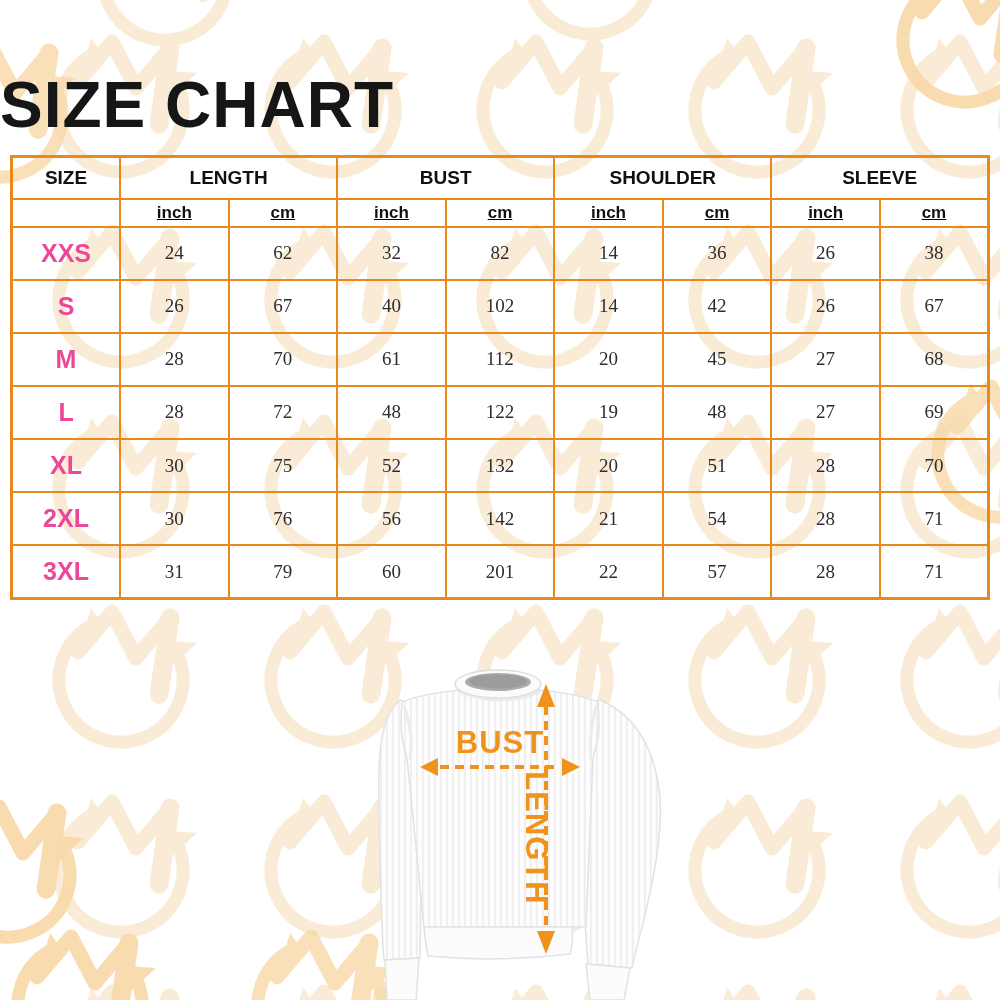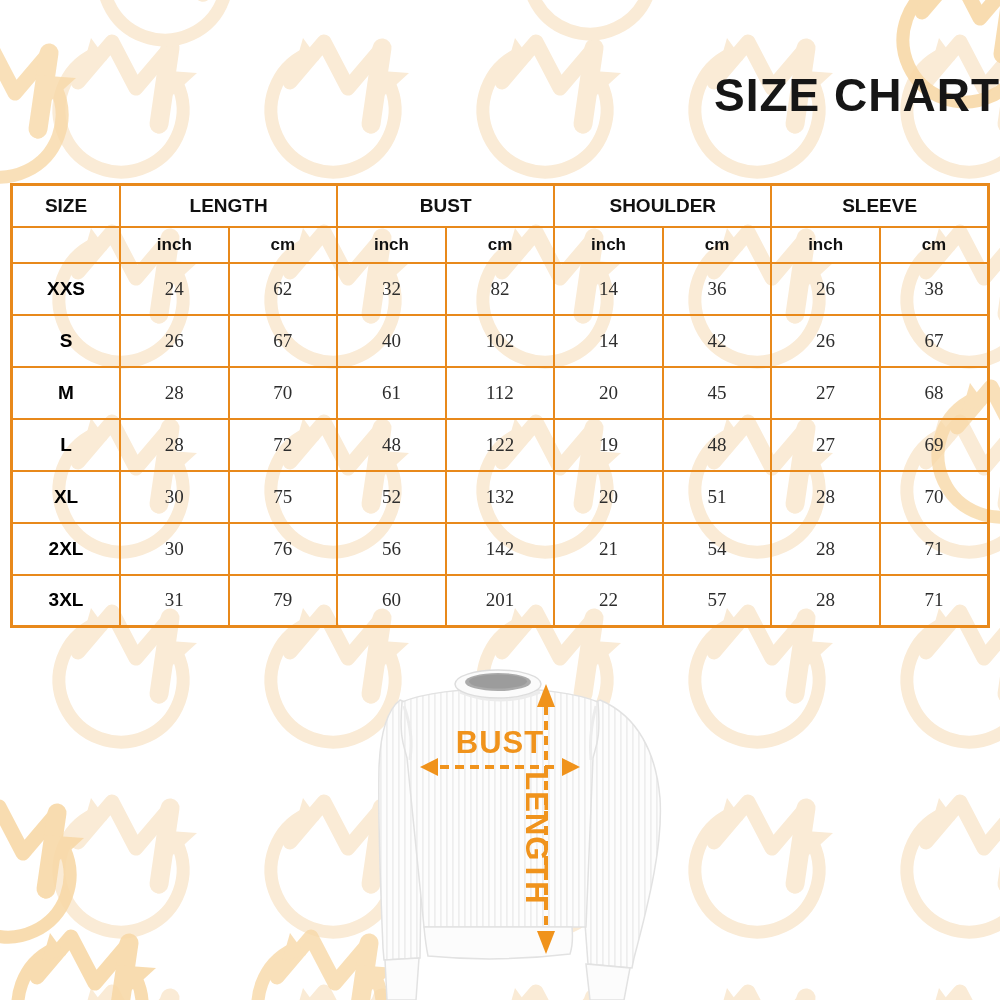--- a/index.html
+++ b/index.html
@@ -8,34 +8,34 @@
     --wm:#FAEBD6;
     --wm-strong:#F8D9A8;
     --title-color:#161616;
   }
   html,body{margin:0;padding:0;background:#ffffff;}
   .stage{position:relative;width:1000px;height:1000px;overflow:hidden;background:#ffffff;
          font-family:"Liberation Sans",sans-serif;}
   .wm-layer{position:absolute;left:0;top:0;width:1000px;height:1000px;z-index:0;}
   .wm{color:var(--wm);}
   .wm-strong{color:var(--wm-strong);}
-  .title{position:absolute;left:0;top:68px;width:100%;text-align:right;
-         font-size:46px;font-weight:bold;letter-spacing:1px;color:var(--title-color);z-index:2;}
+  .title{position:absolute;left:0;top:68px;width:100%;text-align:left;
+         font-size:64px;font-weight:bold;letter-spacing:1px;color:var(--title-color);z-index:2;}
   table.size-chart{position:absolute;left:10px;top:155px;width:980px;height:445px;
-         border-collapse:collapse;table-layout:fixed;z-index:2;background:transparent;margin-top:28px;}
+         border-collapse:collapse;table-layout:fixed;z-index:2;background:transparent;}
   table.size-chart th,table.size-chart td{
          border:2px solid var(--border-orange);padding:0;text-align:center;vertical-align:middle;
          background:transparent;}
   table.size-chart{border:3px solid var(--border-orange);}
   tr.group-row{height:42px;}
-  tr.unit-row{height:36px;}
+  tr.unit-row{height:28px;text-decoration:underline;}
   tbody tr{height:36.7px;}
   th.group-h{font-size:19px;font-weight:bold;color:#111;}
   th.unit-h{font-size:17px;font-weight:bold;color:#111;}
-  th.size-cell{font-size:19px;font-weight:bold;color:#000000;font-family:"Liberation Sans",sans-serif;}
+  th.size-cell{font-size:25px;font-weight:bold;color:#ec4899;font-family:"Liberation Sans",sans-serif;}
   td.meas-cell{font-size:19px;color:#2d2d2d;font-family:"Liberation Serif",serif;}
   .figure-wrap{position:absolute;left:350px;top:648px;width:360px;height:352px;z-index:1;}
   .arrow-line{stroke:var(--accent);stroke-width:4;stroke-dasharray:9 6;fill:none;}
   .arrow-head{fill:var(--accent);stroke:none;}
   .meas-label{fill:var(--accent);font-family:"Liberation Sans",sans-serif;
               font-weight:bold;font-size:31px;letter-spacing:1px;}
   .garment-line{stroke:#e2e2e2;stroke-width:1.5;}
   .shade{stroke:#ececec;stroke-width:3;fill:none;}
 </style>
 </head>

